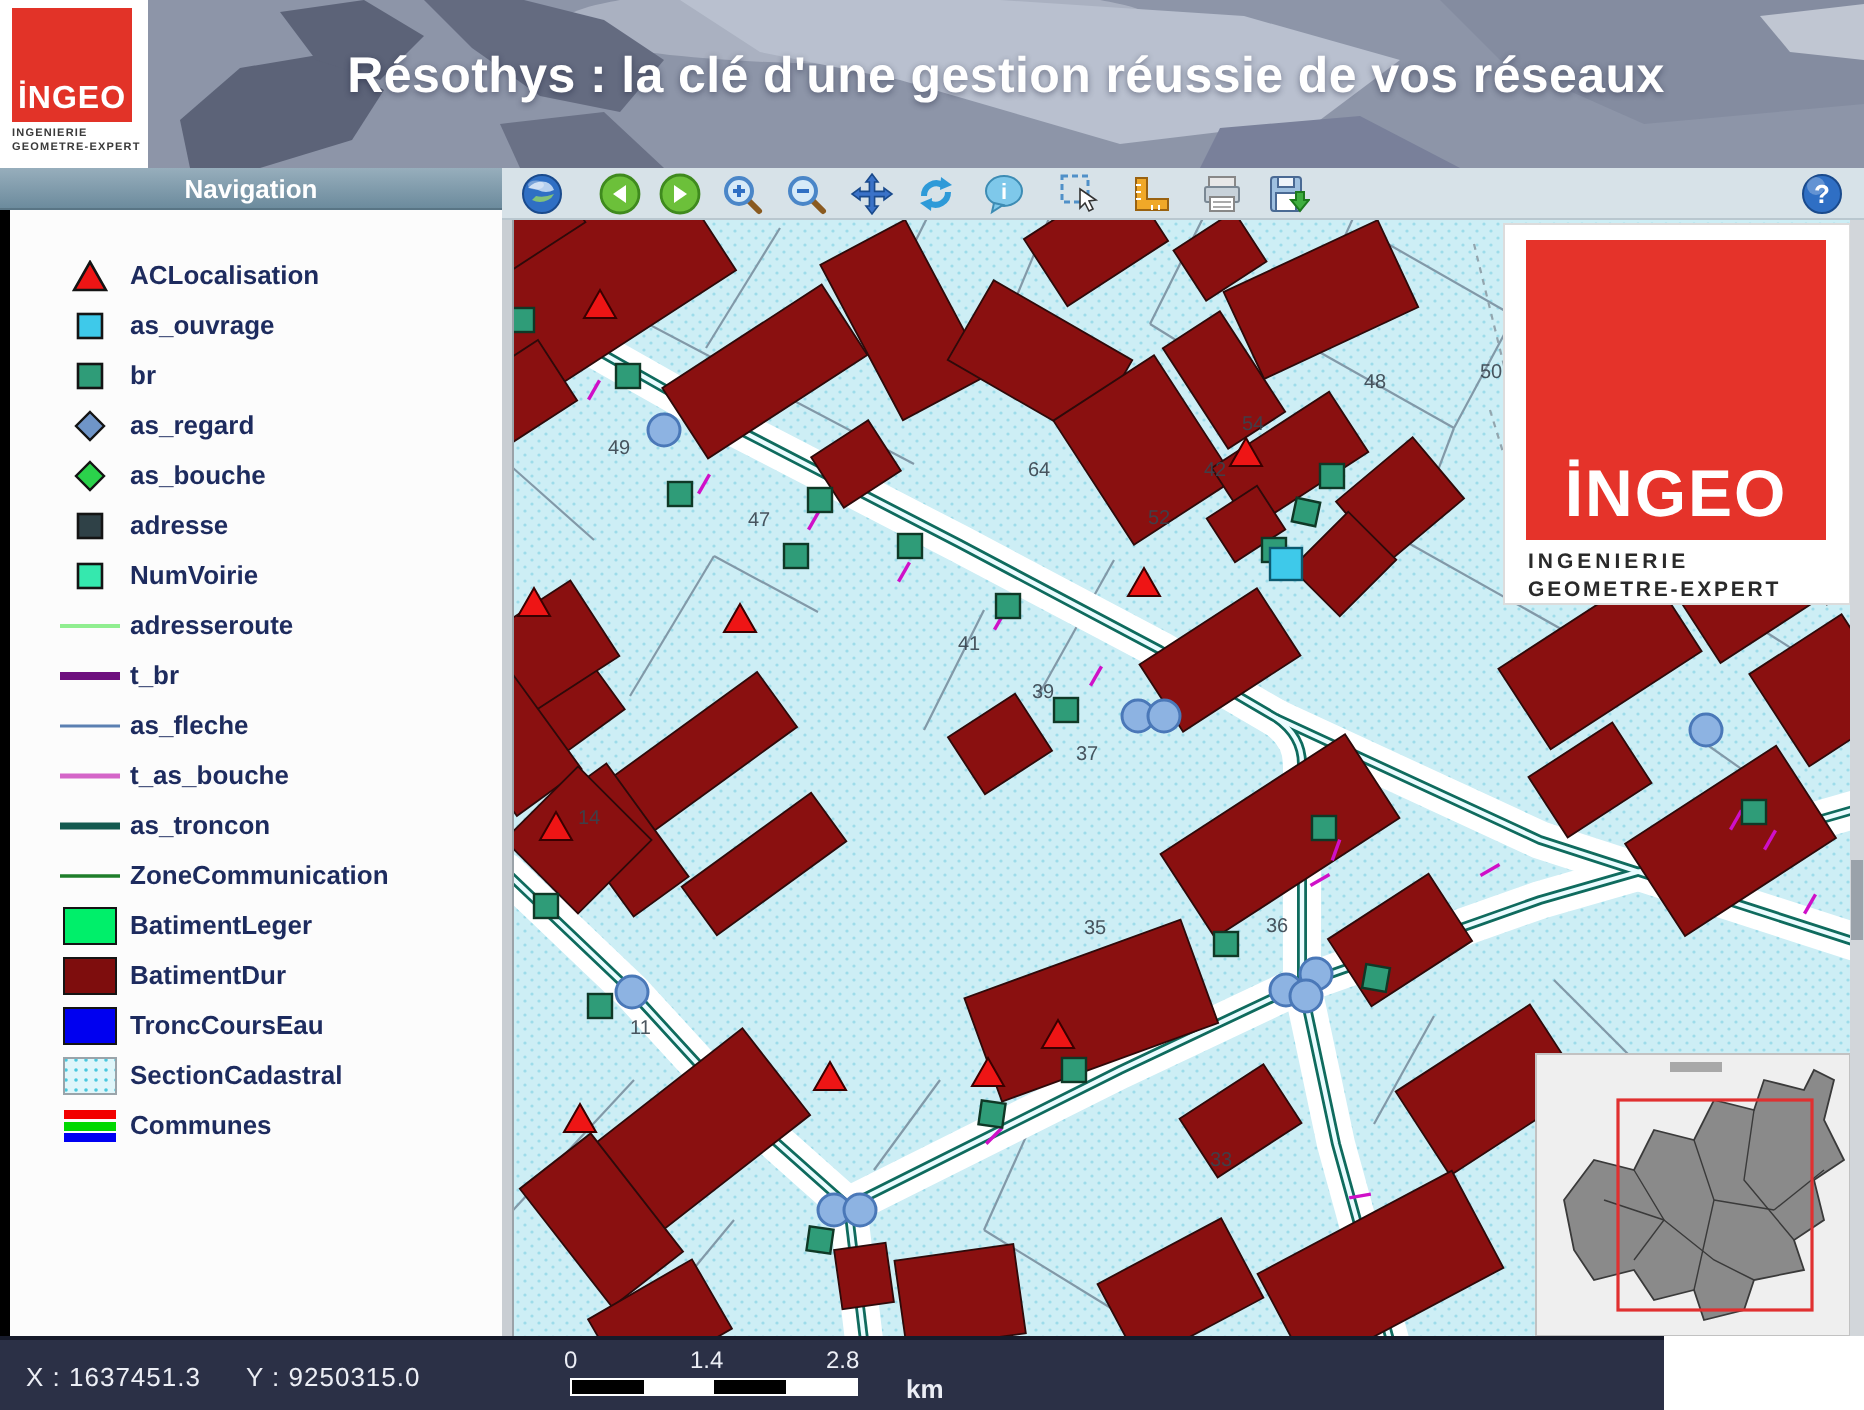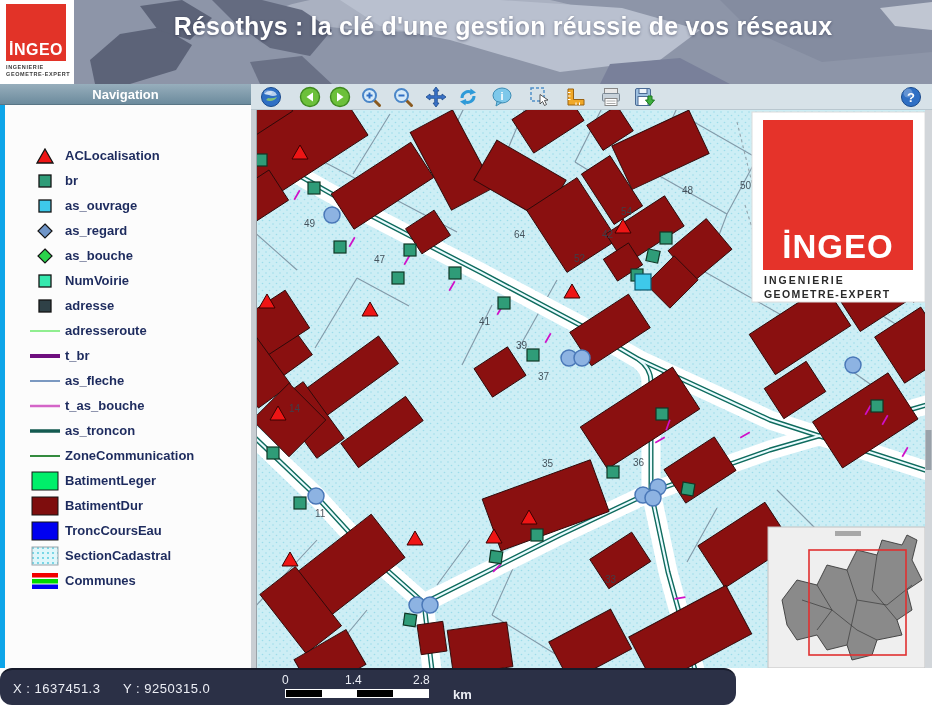--- a/index.html
+++ b/index.html
@@ -2,53 +2,53 @@
 <html><head>
 <meta charset="utf-8">
 <style>
   html,body{margin:0;padding:0;background:#666;}
   *{box-sizing:border-box;font-family:"Liberation Sans", sans-serif;}
   #page{position:relative;width:932px;height:705px;background:#fff;overflow:hidden;}
 
   
   .header{position:absolute;left:0;top:0;width:932px;height:84px;overflow:hidden;background:#8d95a8;}
   .header svg{position:absolute;left:0;top:0;}
-  .header-title{position:absolute;left:74px;right:0;top:12px;text-align:center;color:#fff;
+  .header-title{position:absolute;left:74px;right:0;top:24px;text-align:center;color:#fff;
     font-size:25px;font-weight:bold;letter-spacing:.2px;text-shadow:0 1px 3px rgba(20,25,50,.45);}
   .logo-box{position:absolute;left:0;top:0;width:74px;height:84px;background:#fff;z-index:5;}
   .logo-red{position:absolute;left:6px;top:4px;width:60px;height:57px;background:#e23328;}
   .logo-red span{position:absolute;left:0;right:0;bottom:2px;text-align:center;color:#fff;
     font-weight:bold;font-size:16px;letter-spacing:.5px;}
   .logo-sub{position:absolute;left:6px;top:64px;width:66px;color:#3a3a3a;font-size:5.5px;
     font-weight:bold;letter-spacing:.6px;line-height:7px;}
 
   
   .nav-header{position:absolute;left:0;top:84px;width:251px;height:21px;
     background:linear-gradient(#97aebc,#6c8b9d);border-bottom:1px solid #597585;
     color:#fff;font-size:13px;font-weight:bold;text-align:center;line-height:21px;}
   .toolbar{position:absolute;left:251px;top:84px;width:681px;height:26px;
     background:#d7e2e8;border-bottom:1px solid #b9c7cf;}
   .tool-btn{position:absolute;top:2px;width:22px;height:22px;cursor:pointer;}
   .tool-btn svg{width:22px;height:22px;display:block;}
 
   
   .sidebar{position:absolute;left:0;top:105px;width:251px;height:563px;background:#fcfcfc;
-    border-left:5px solid #0ea5e9;padding-top:38px;}
+    border-left:5px solid #000000;padding-top:20px;}
   .legend-row{display:flex;align-items:center;height:25px;padding-left:23px;}
   .legend-sym{width:34px;display:flex;align-items:center;justify-content:center;flex:0 0 34px;}
   .legend-lbl{color:#1d2b5e;font-size:13px;font-weight:bold;margin-left:3px;white-space:nowrap;}
 
   
   .map-sep{position:absolute;left:251px;top:110px;width:6px;height:558px;background:#c9ced3;border-right:1px solid #9aa2a8;}
   .map-wrap{position:absolute;left:257px;top:110px;width:675px;height:558px;background:#c9edf5;}
   .map-wrap svg{display:block;}
 
   
-  .statusbar{position:absolute;left:0;top:668px;width:736px;height:37px;background:#2b3046;
-    border-top:2px solid #171b2b;color:#eceef5;font-size:13px;border-radius:12px;}
+  .statusbar{position:absolute;left:0;top:668px;width:832px;height:37px;background:#2b3046;
+    border-top:2px solid #171b2b;color:#eceef5;font-size:13px;}
   .coord{position:absolute;top:11px;letter-spacing:.5px;}
   .scale-label{position:absolute;top:3px;font-size:12px;}
   .scale-unit{position:absolute;top:17px;font-size:13px;font-weight:bold;}
   .scale-bar{position:absolute;left:285px;top:19px;width:144px;height:9px;border:1px solid #fff;
     display:flex;}
   .scale-seg{flex:1;height:100%;}
 </style>
 </head>
 <body>
 
@@ -183,64 +183,64 @@
         <span class="legend-sym">
           <svg width="18" height="16">
             <polygon points="9,1 17,15 1,15" fill="#ee1515" stroke="#141414" stroke-width="1.3"></polygon>
           </svg>
         </span>
         <span class="legend-lbl">ACLocalisation</span>
       </div>
       <div class="legend-row">
         <span class="legend-sym">
           <svg width="16" height="16">
+            <rect x="2" y="2" width="12" height="12" fill="#3ec9ea" stroke="#141414" stroke-width="1.3"></rect>
+          </svg>
+        </span>
+        <span class="legend-lbl">as_ouvrage</span>
+      </div>
+      <div class="legend-row">
+        <span class="legend-sym">
+          <svg width="16" height="16">
             <rect x="2" y="2" width="12" height="12" fill="#2f9c78" stroke="#141414" stroke-width="1.3"></rect>
           </svg>
         </span>
         <span class="legend-lbl">br</span>
-      </div>
-      <div class="legend-row">
-        <span class="legend-sym">
-          <svg width="16" height="16">
-            <rect x="2" y="2" width="12" height="12" fill="#3ec9ea" stroke="#141414" stroke-width="1.3"></rect>
-          </svg>
-        </span>
-        <span class="legend-lbl">as_ouvrage</span>
       </div>
       <div class="legend-row">
         <span class="legend-sym">
           <svg width="16" height="16">
             <polygon points="8,1 15,8 8,15 1,8" fill="#6f95c8" stroke="#141414" stroke-width="1.2"></polygon>
           </svg>
         </span>
         <span class="legend-lbl">as_regard</span>
       </div>
       <div class="legend-row">
         <span class="legend-sym">
           <svg width="16" height="16">
             <polygon points="8,1 15,8 8,15 1,8" fill="#2bd24b" stroke="#141414" stroke-width="1.2"></polygon>
           </svg>
         </span>
         <span class="legend-lbl">as_bouche</span>
       </div>
       <div class="legend-row">
         <span class="legend-sym">
           <svg width="16" height="16">
+            <rect x="2" y="2" width="12" height="12" fill="#2f4147" stroke="#141414" stroke-width="1.3"></rect>
+          </svg>
+        </span>
+        <span class="legend-lbl">adresse</span>
+      </div>
+      <div class="legend-row">
+        <span class="legend-sym">
+          <svg width="16" height="16">
             <rect x="2" y="2" width="12" height="12" fill="#35e8ae" stroke="#141414" stroke-width="1.3"></rect>
           </svg>
         </span>
         <span class="legend-lbl">NumVoirie</span>
-      </div>
-      <div class="legend-row">
-        <span class="legend-sym">
-          <svg width="16" height="16">
-            <rect x="2" y="2" width="12" height="12" fill="#2f4147" stroke="#141414" stroke-width="1.3"></rect>
-          </svg>
-        </span>
-        <span class="legend-lbl">adresse</span>
       </div>
       <div class="legend-row">
         <span class="legend-sym">
           <svg width="32" height="10">
             <line x1="1" y1="5" x2="31" y2="5" stroke="#90ee90" stroke-width="2"></line>
           </svg>
         </span>
         <span class="legend-lbl">adresseroute</span>
       </div>
       <div class="legend-row">

